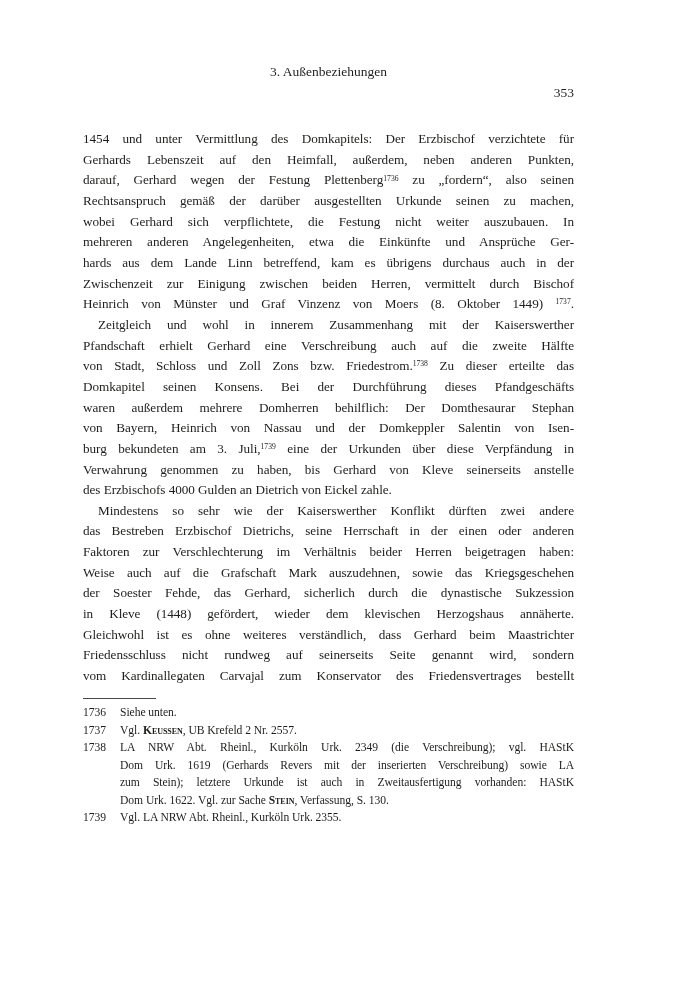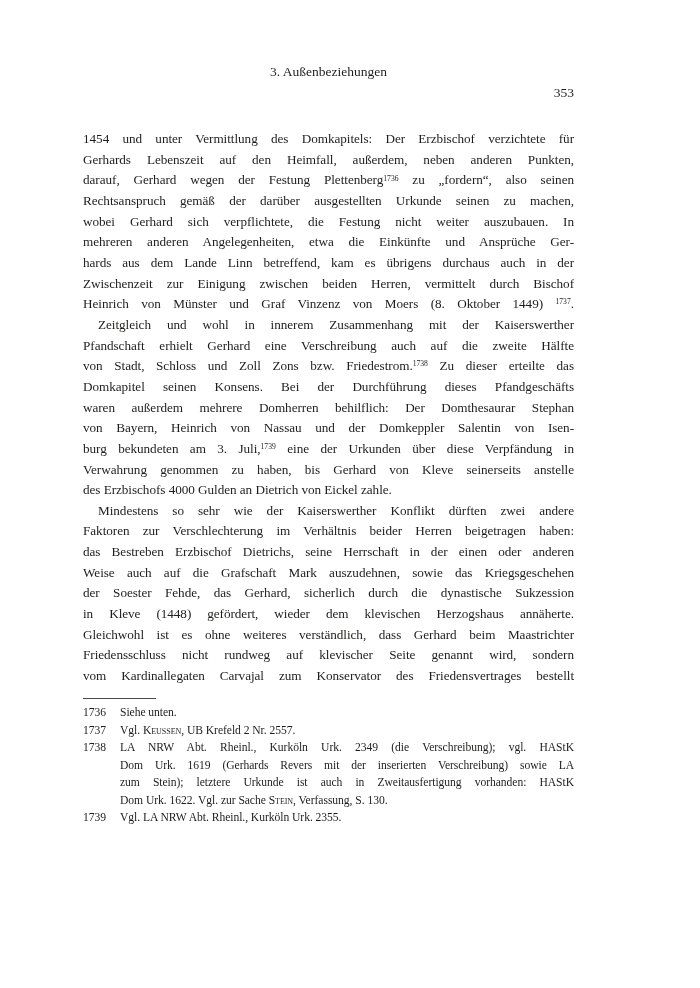--- a/index.html
+++ b/index.html
@@ -37,21 +37,21 @@
   .just { text-align: justify; text-align-last: justify; text-justify: inter-word; }
   .ind { text-indent: 15px; }
 
   .sup {
     font-size: 0.58em;
     position: relative;
     top: -0.5em;
     line-height: 0;
     letter-spacing: 0;
   }
-  .sc { font-variant: small-caps; }
+  .sc { font-variant: small-caps; font-weight: bold; }
 
   .footnote-rule {
     position: absolute;
     left: 83px;
     top: 698px;
     width: 73px;
     height: 0;
     border-top: 1px solid #4a4a48;
   }
   .footnotes {
@@ -88,27 +88,27 @@
       <div class="line just ind"><span>Zeitgleich und wohl in innerem Zusammenhang mit der Kaiserswerther</span></div>
       <div class="line just"><span>Pfandschaft erhielt Gerhard eine Verschreibung auch auf die zweite Hälfte</span></div>
       <div class="line just"><span>von Stadt, Schloss und Zoll Zons bzw. Friedestrom.</span><span class="sup">1738</span><span> Zu dieser erteilte das</span></div>
       <div class="line just"><span>Domkapitel seinen Konsens. Bei der Durchführung dieses Pfandgeschäfts</span></div>
       <div class="line just"><span>waren außerdem mehrere Domherren behilflich: Der Domthesaurar Stephan</span></div>
       <div class="line just"><span>von Bayern, Heinrich von Nassau und der Domkeppler Salentin von Isen-</span></div>
       <div class="line just"><span>burg bekundeten am 3. Juli,</span><span class="sup">1739</span><span> eine der Urkunden über diese Verpfändung in</span></div>
       <div class="line just"><span>Verwahrung genommen zu haben, bis Gerhard von Kleve seinerseits anstelle</span></div>
       <div class="line"><span>des Erzbischofs 4000 Gulden an Dietrich von Eickel zahle.</span></div>
       <div class="line just ind"><span>Mindestens so sehr wie der Kaiserswerther Konflikt dürften zwei andere</span></div>
+      <div class="line just"><span>das Bestreben Erzbischof Dietrichs, seine Herrschaft in der einen oder anderen</span></div>
       <div class="line just"><span>Faktoren zur Verschlechterung im Verhältnis beider Herren beigetragen haben:</span></div>
-      <div class="line just"><span>das Bestreben Erzbischof Dietrichs, seine Herrschaft in der einen oder anderen</span></div>
       <div class="line just"><span>Weise auch auf die Grafschaft Mark auszudehnen, sowie das Kriegsgeschehen</span></div>
       <div class="line just"><span>der Soester Fehde, das Gerhard, sicherlich durch die dynastische Sukzession</span></div>
       <div class="line just"><span>in Kleve (1448) gefördert, wieder dem klevischen Herzogshaus annäherte.</span></div>
       <div class="line just"><span>Gleichwohl ist es ohne weiteres verständlich, dass Gerhard beim Maastrichter</span></div>
-      <div class="line just"><span>Friedensschluss nicht rundweg auf klevischer Seite genannt wird, sondern</span></div>
+      <div class="line just"><span>Friedensschluss nicht rundweg auf seinerseits Seite genannt wird, sondern</span></div>
       <div class="line just"><span>vom Kardinallegaten Carvajal zum Konservator des Friedensvertrages bestellt</span></div>
     </div>
 
   <div class="footnote-rule"></div>
 
   <div class="footnotes" id="footnotes">
       <div class="fline"><span class="fnum">1736</span><span>Siehe unten.</span></div>
       <div class="fline"><span class="fnum">1737</span><span>Vgl. </span><span class="sc">Keussen</span><span>, UB Krefeld 2 Nr. 2557.</span></div>
       <div class="fline just"><span class="fnum">1738</span><span>LA NRW Abt. Rheinl., Kurköln Urk. 2349 (die Verschreibung); vgl. HAStK</span></div>
       <div class="fline just"><span>Dom Urk. 1619 (Gerhards Revers mit der inserierten Verschreibung) sowie LA</span></div>

